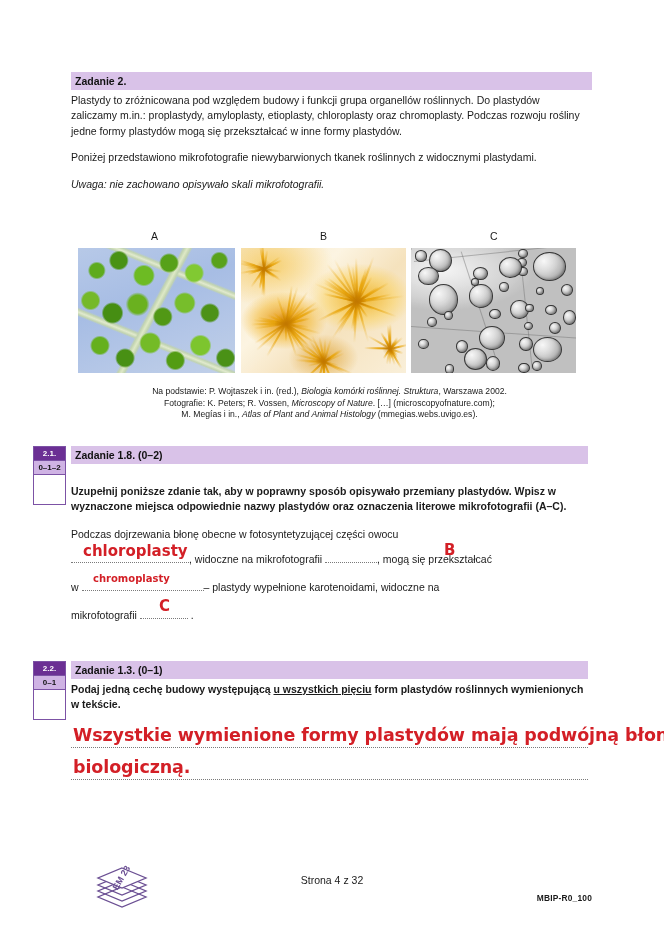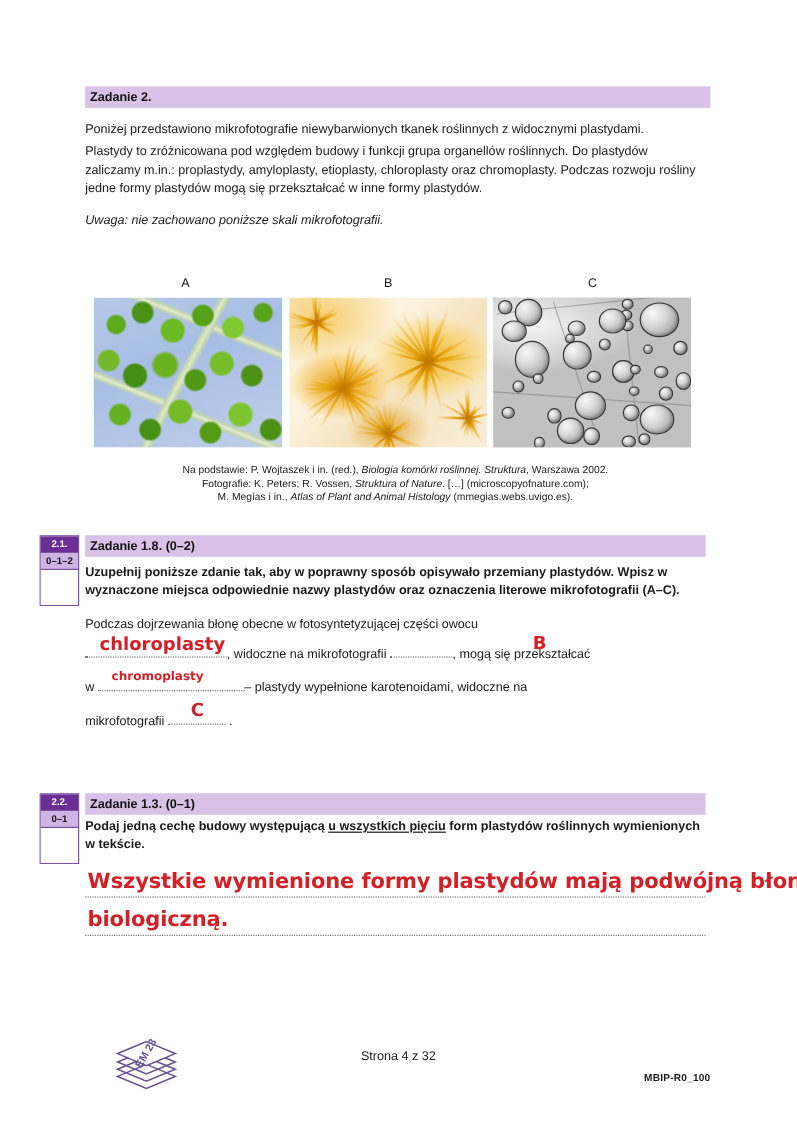--- a/index.html
+++ b/index.html
@@ -212,21 +212,21 @@
   #score-21 { left: 33px; top: 446px; }
   #score-22 { left: 33px; top: 661px; }
 
   
   #task21-block {
     position: absolute;
     left: 71px;
     top: 446px;
     width: 517px;
   }
-  #task21-prompt { margin-top: 6px; }
+  #task21-prompt { margin-top: 20px; }
   #task21-sentence-intro { margin-top: 12px; }
 
   .answer-line {
     position: relative;
     margin-top: 6px;
     font-size: 10.5px;
     line-height: 22px;
     color: #1a1a1a;
     white-space: nowrap;
   }
@@ -305,23 +305,23 @@
     letter-spacing: 0.2px;
   }
 </style>
 </head>
 <body>
 
 <div class="page">
 
   <div id="task2-block">
     <div class="task-bar" id="task2-bar">Zadanie 2.</div>
+    <div class="body-text" id="task2-para1">Plastydy to zróżnicowana pod względem budowy i funkcji grupa organellów roślinnych. Do plastydów zaliczamy m.in.: proplastydy, amyloplasty, etioplasty, chloroplasty oraz chromoplasty. Podczas rozwoju rośliny jedne formy plastydów mogą się przekształcać w inne formy plastydów.</div>
     <div class="body-text" id="task2-para2">Poniżej przedstawiono mikrofotografie niewybarwionych tkanek roślinnych z widocznymi plastydami.</div>
-    <div class="body-text" id="task2-para1">Plastydy to zróżnicowana pod względem budowy i funkcji grupa organellów roślinnych. Do plastydów zaliczamy m.in.: proplastydy, amyloplasty, etioplasty, chloroplasty oraz chromoplasty. Podczas rozwoju rośliny jedne formy plastydów mogą się przekształcać w inne formy plastydów.</div>
-    <div class="body-text italic" id="task2-note">Uwaga: nie zachowano poniższe skali mikrofotografii.</div>
+    <div class="body-text italic" id="task2-note">Uwaga: nie zachowano opisywało skali mikrofotografii.</div>
   </div>
 
   <div id="figure-row">
     <div class="fig-labels">
       <span class="fig-label" style="left:73px;">A</span>
       <span class="fig-label" style="left:242px;">B</span>
       <span class="fig-label" style="left:412px;">C</span>
     </div>
 
     <div class="fig-images">
@@ -540,21 +540,21 @@
       </div>
 
     </div>
   </div>
 
   <div id="source-caption">
     <div>
       <span>Na podstawie: P. Wojtaszek i in. (red.), </span><span class="italic">Biologia komórki roślinnej. Struktura</span><span>, Warszawa 2002.</span>
     </div>
     <div>
-      <span>Fotografie: K. Peters; R. Vossen, </span><span class="italic">Struktura of Nature</span><span>. […] (microscopyofnature.com);</span>
+      <span>Fotografie: K. Peters; R. Vossen, </span><span class="italic">Microscopy of Nature</span><span>. […] (microscopyofnature.com);</span>
     </div>
     <div>
       <span>M. Megías i in., </span><span class="italic">Atlas of Plant and Animal Histology</span><span> (mmegias.webs.uvigo.es).</span>
     </div>
   </div>
 
   <div class="score-box" id="score-21">
     <div class="score-head">2.1.</div>
     <div class="score-range">0–1–2</div>
     <div class="score-blank"></div>

